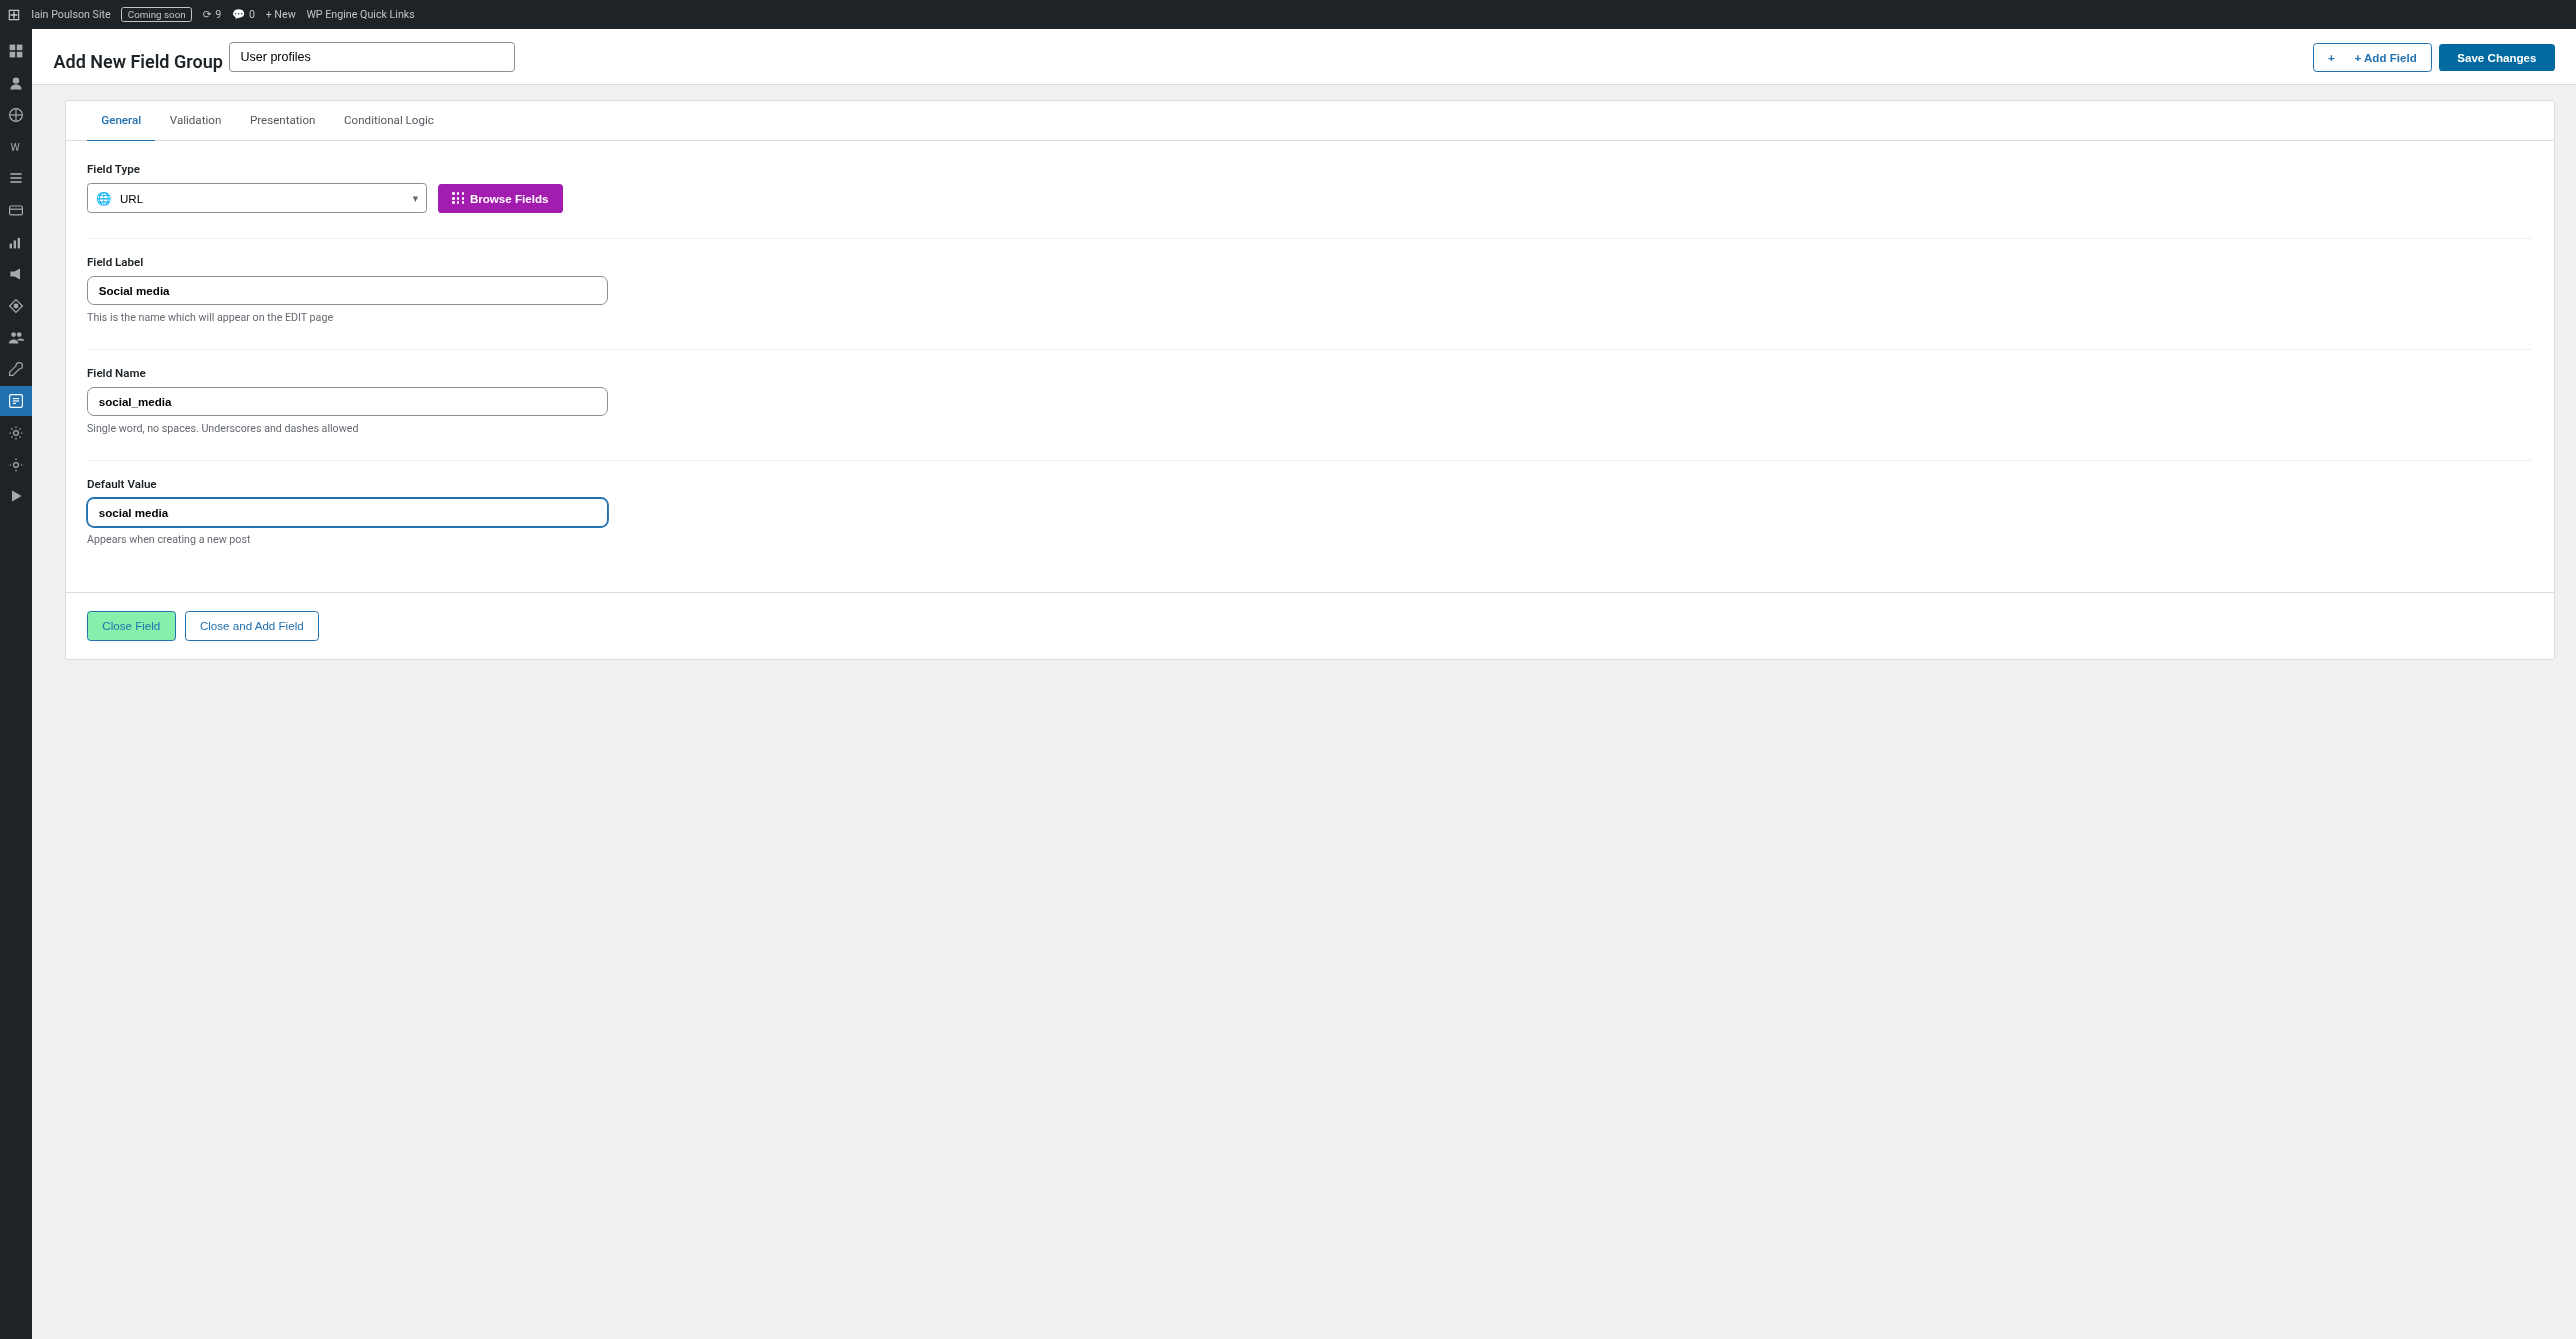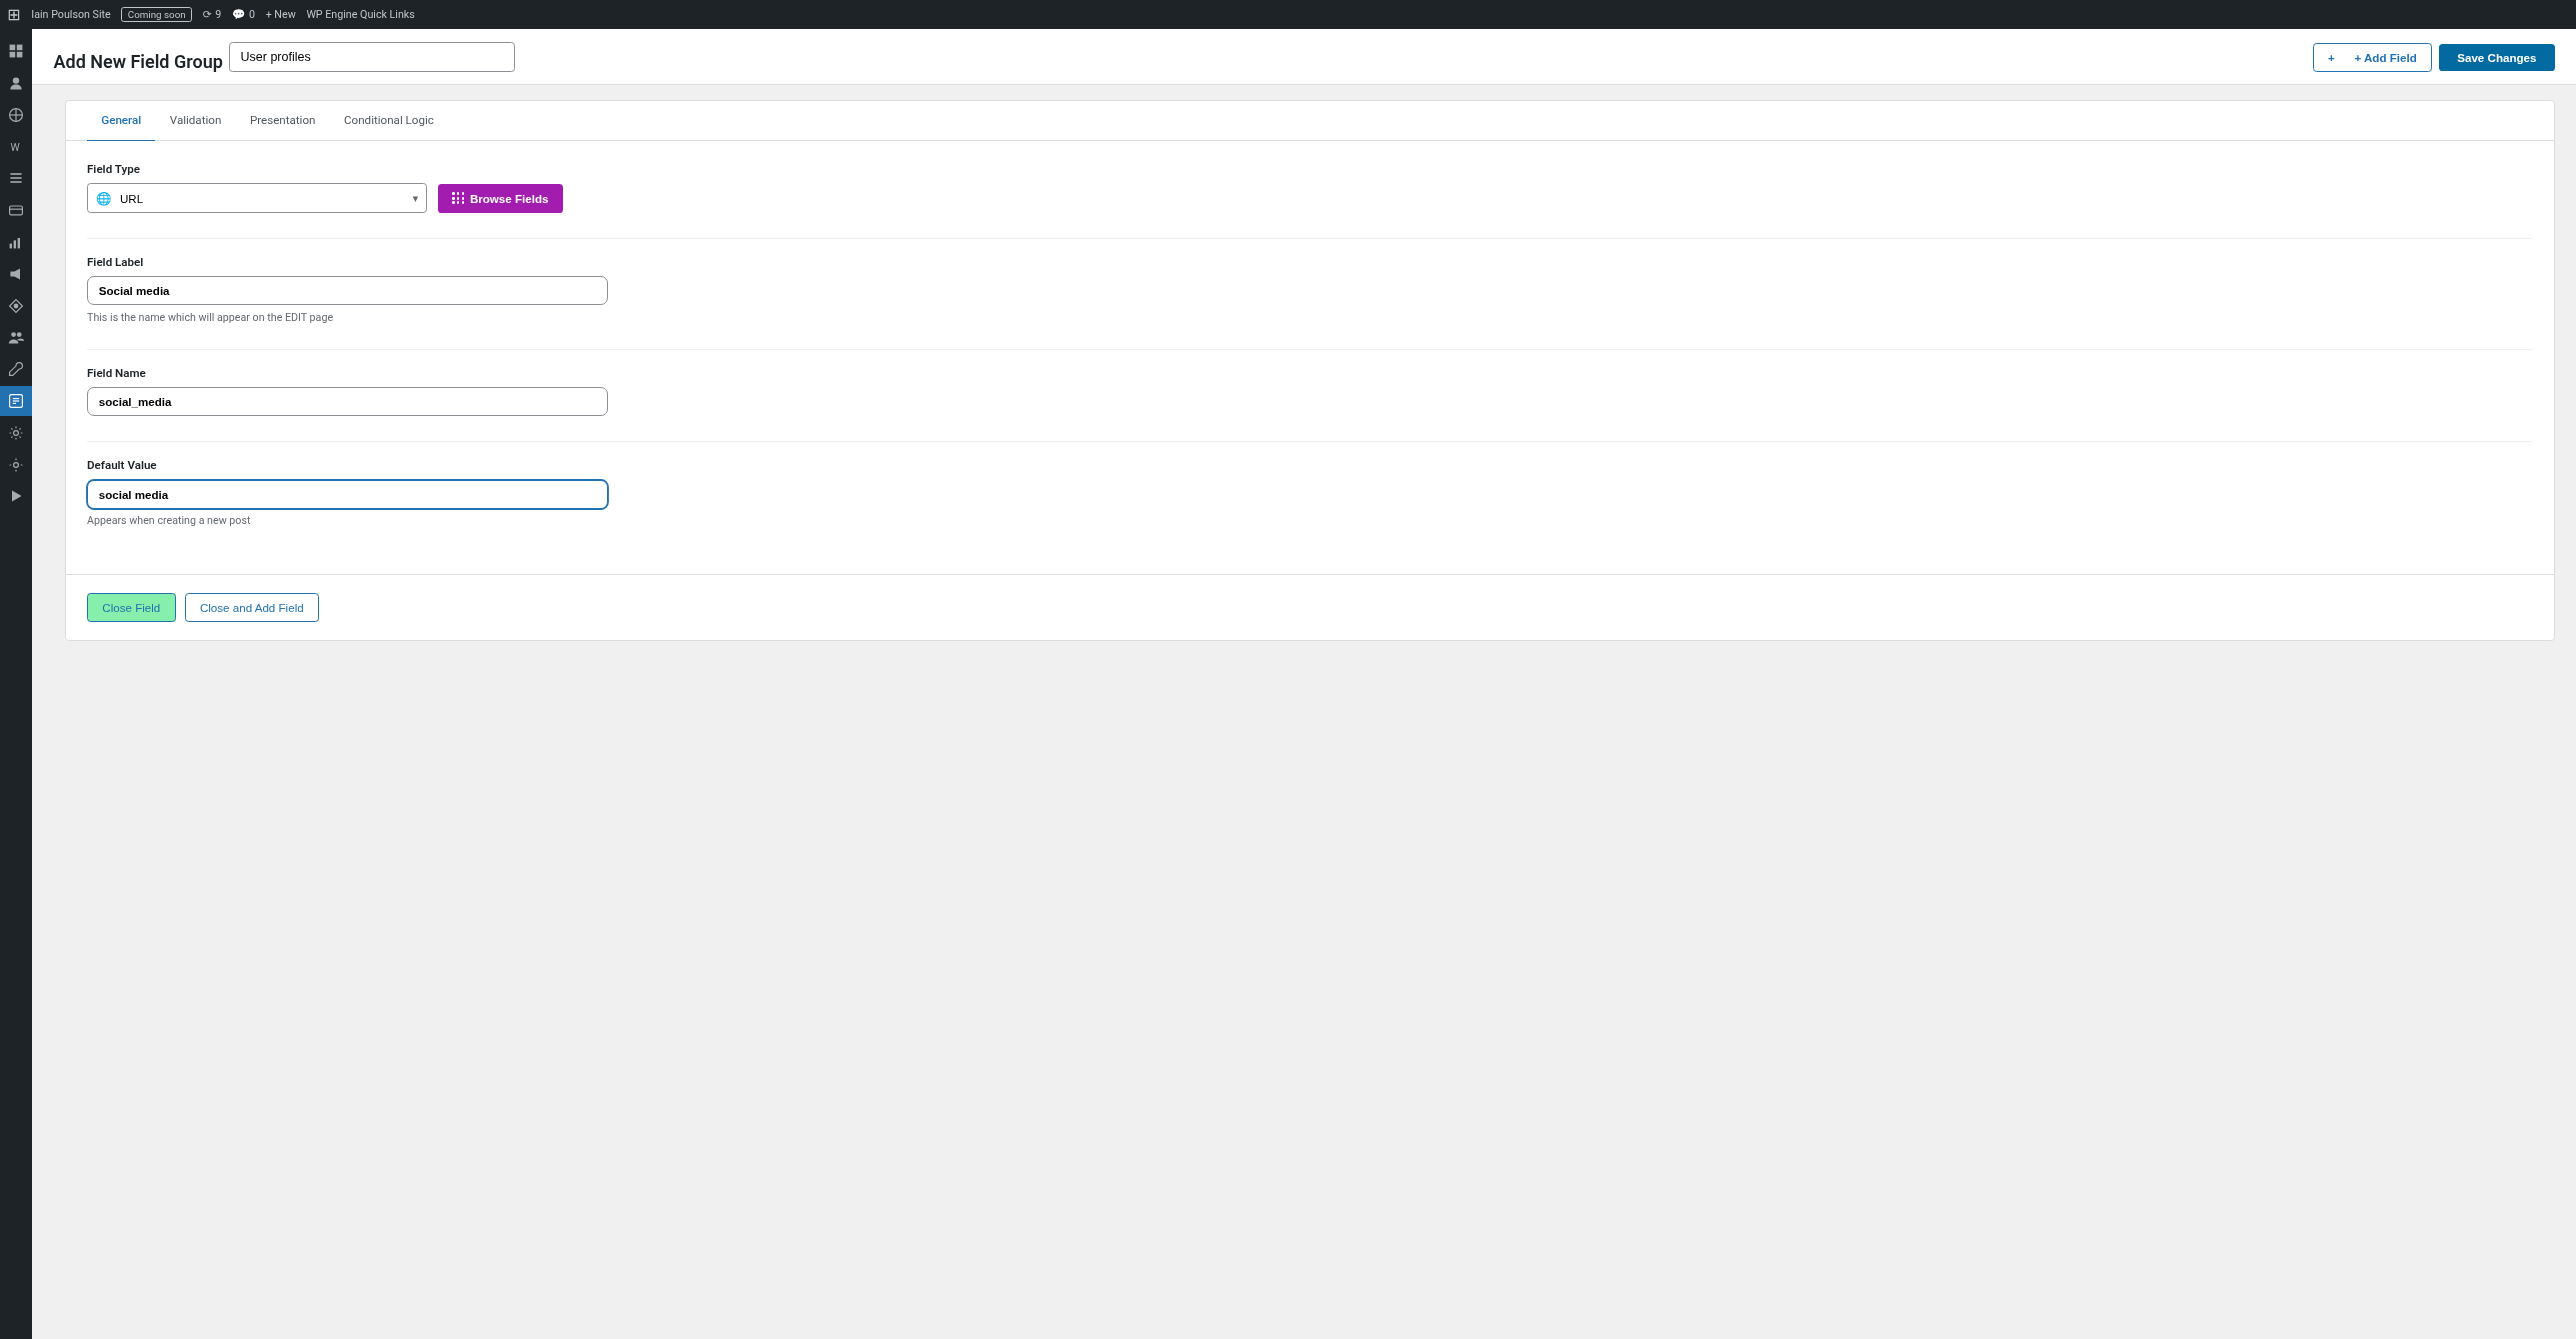--- a/index.html
+++ b/index.html
@@ -466,20 +466,21 @@
 
           <div class="form-section">
             <label class="form-label">Field Label</label>
             <input class="form-input" type="text" value="Social media" style="">
             <p class="form-hint">This is the name which will appear on the EDIT page</p>
           </div>
 
           <div class="form-section">
             <label class="form-label">Field Name</label>
             <input class="form-input" type="text" value="social_media" style="">
+            <p class="form-hint">Single word, no spaces. Underscores and dashes allowed</p>
           </div>
 
           <div class="form-section">
             <label class="form-label">Default Value</label>
             <input class="form-input active-focus" type="text" value="social media" style="">
             <p class="form-hint">Appears when creating a new post</p>
           </div>
 
         </div>
 

